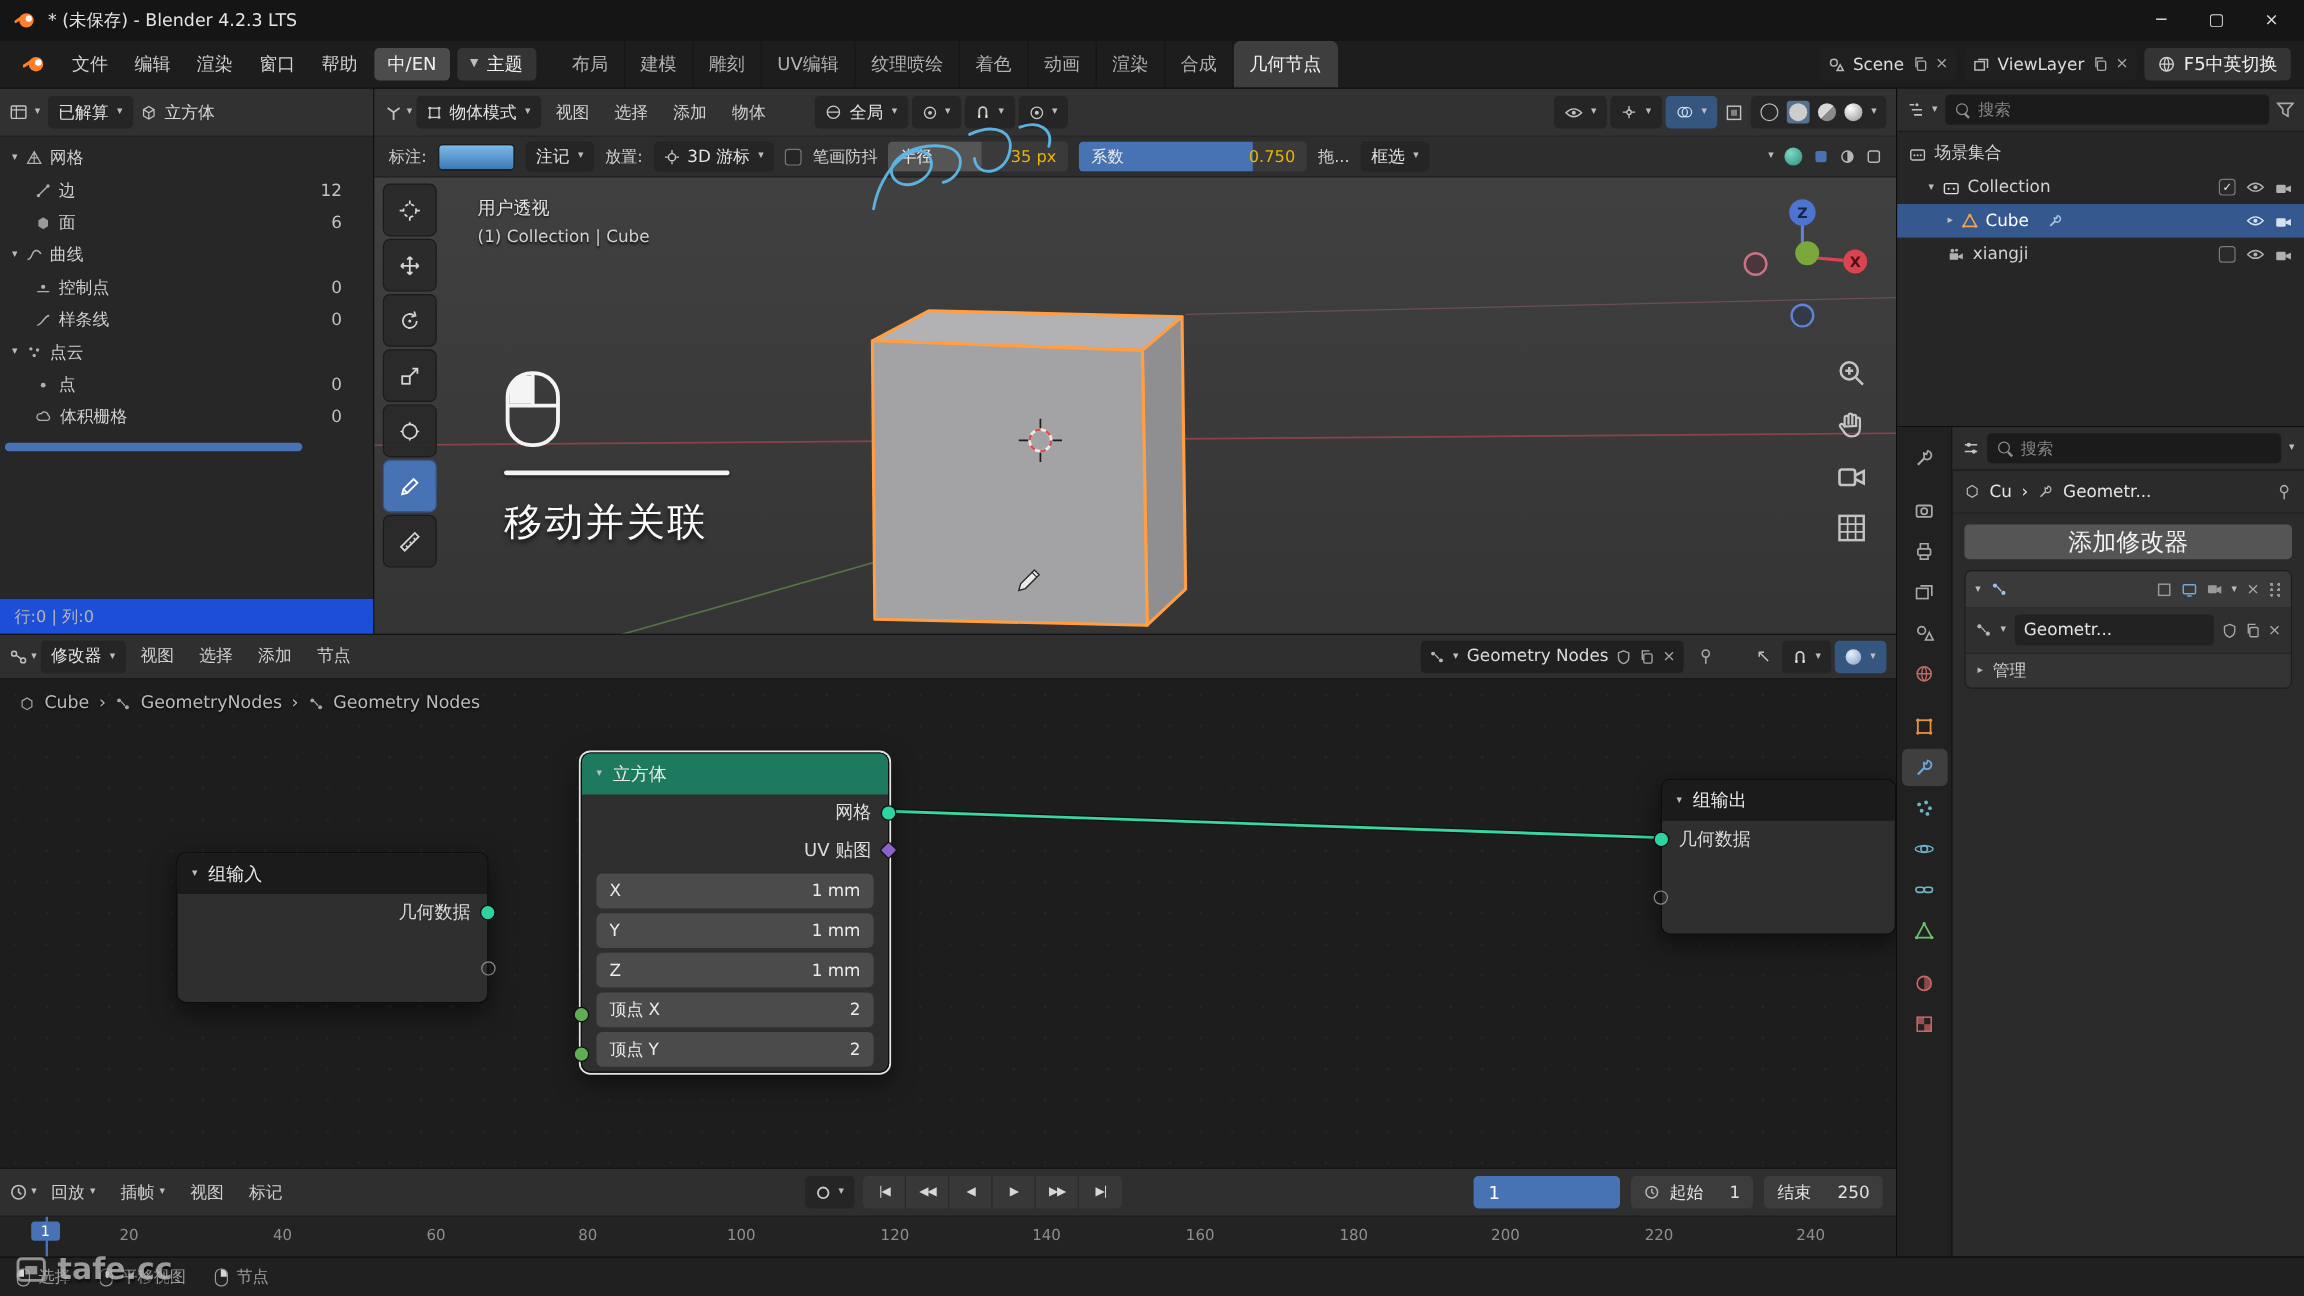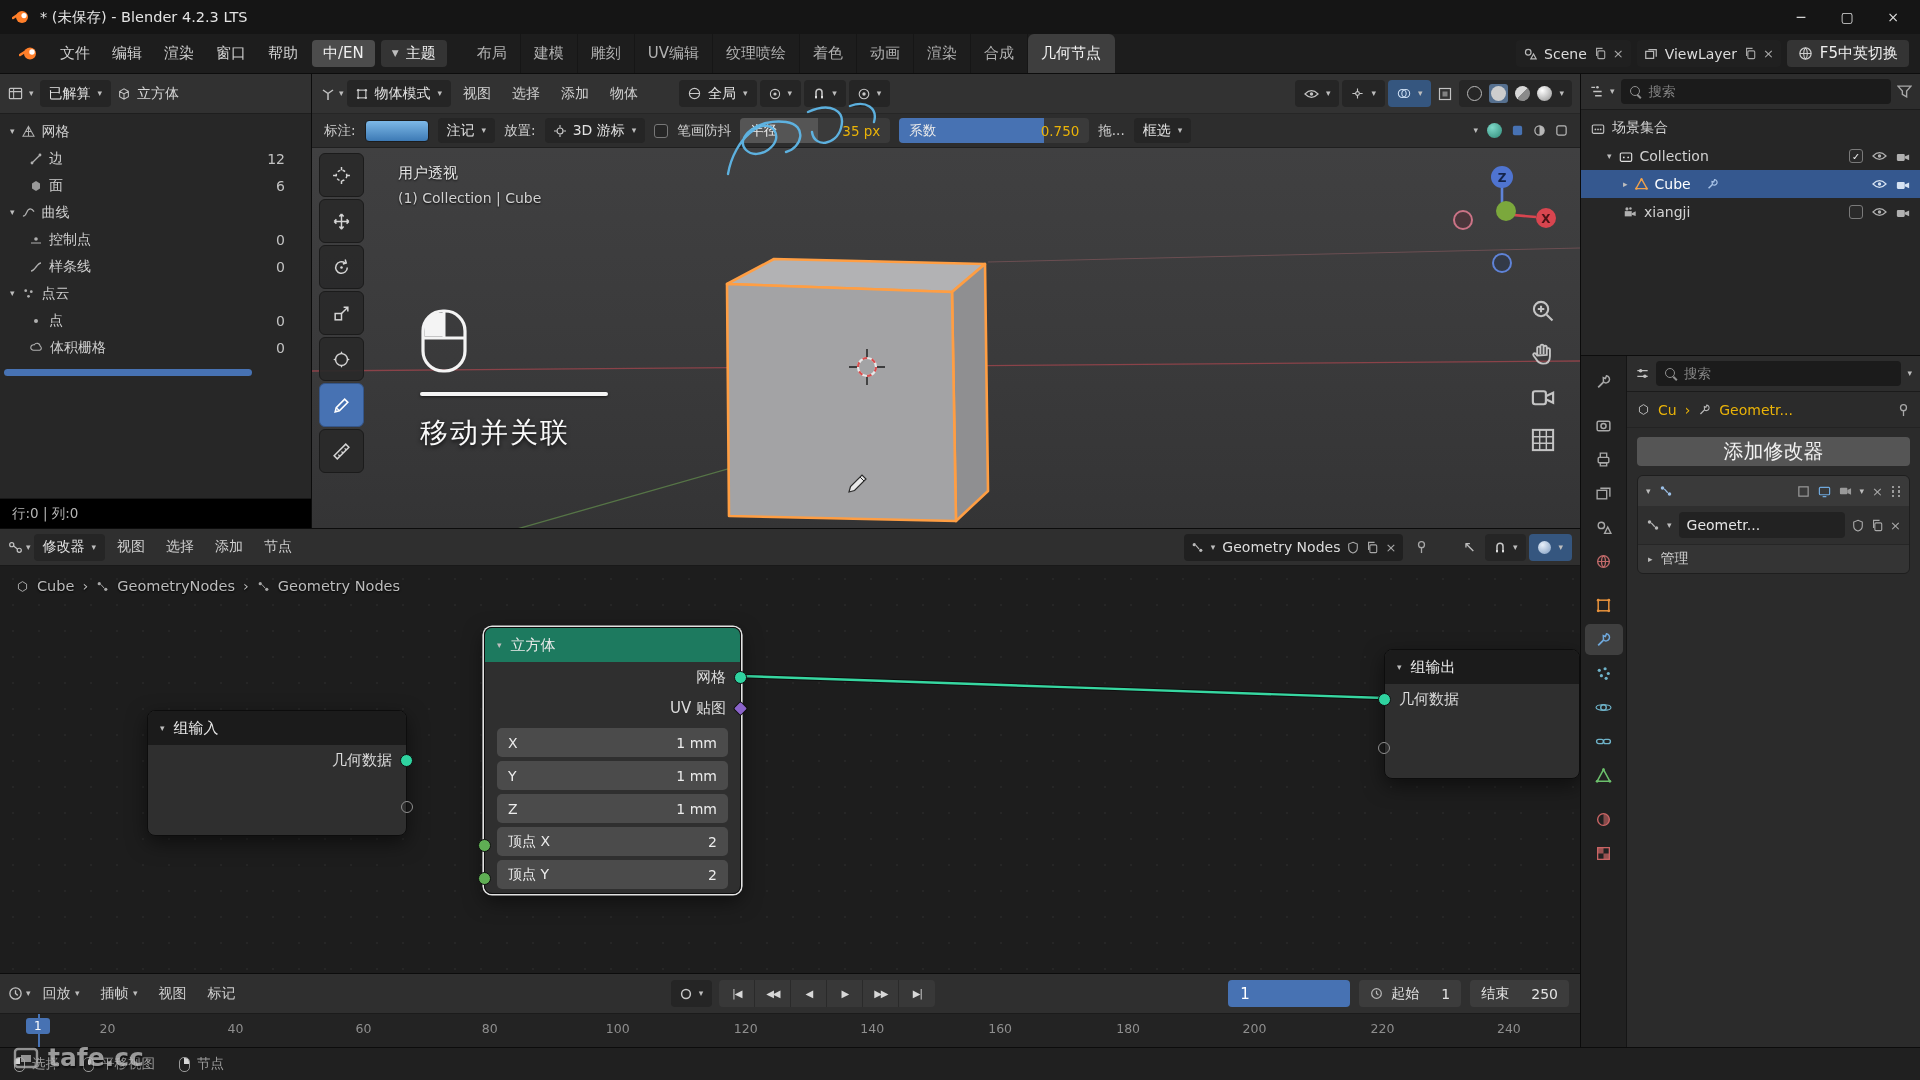--- a/index.html
+++ b/index.html
@@ -35,41 +35,41 @@
 
   
   .spreadsheet{width:312px;flex:none;display:flex;flex-direction:column;background:#272727;border-right:1px solid #0c0c0c;}
   .ss-header{height:40px;flex:none;background:#313131;display:flex;align-items:center;gap:6px;padding:0 8px;border-bottom:1px solid #1e1e1e;}
   .widget{background:#252525;border-radius:4px;height:27px;display:flex;align-items:center;gap:7px;padding:0 9px;color:#e2e2e2;font-size:14px;}
   .ss-body{flex:1;overflow:hidden;padding-top:4px;font-size:14px;}
   .ss-row{height:27px;display:flex;align-items:center;gap:7px;padding:0 26px 0 10px;color:#cfcfcf;}
   .ss-row .val{margin-left:auto;color:#c3c3c3;}
   .ss-row.child{padding-left:30px;}
   .ss-scroll{height:7px;width:248px;margin:8px 0 0 4px;background:#4772b3;border-radius:4px;}
-  .ss-footer{height:30px;flex:none;background:#000000;border-top:1px solid #181818;display:flex;align-items:center;padding:0 12px;color:#b5b5b5;font-size:13.5px;}
+  .ss-footer{height:30px;flex:none;background:#1d4ed8;border-top:1px solid #181818;display:flex;align-items:center;padding:0 12px;color:#b5b5b5;font-size:13.5px;}
 
   
   .viewport{flex:1;display:flex;flex-direction:column;min-width:0;position:relative;}
   .vheader{height:40px;flex:none;background:#323232;display:flex;align-items:center;gap:3px;padding:0 8px;border-bottom:1px solid #262626;}
   .vtools{height:34px;flex:none;background:#2d2d2d;display:flex;align-items:center;gap:9px;padding:0 12px;border-bottom:1px solid #1f1f1f;font-size:13.5px;color:#cfcfcf;}
   .swatch{width:64px;height:22px;border-radius:4px;background:linear-gradient(180deg,#7db9e8,#3d7ab5);border:1px solid #1c1c1c;}
   .minicheck{width:14px;height:14px;border:1px solid #777;border-radius:3px;background:#262626;}
   .slider{position:relative;background:#3a3a3a;border-radius:4px;height:25px;overflow:hidden;font-size:13.5px;flex:none;}
   .slider .fill{position:absolute;left:0;top:0;bottom:0;}
   .slider .lab{position:absolute;left:10px;top:50%;transform:translateY(-50%);color:#eaeaea;}
   .slider .val{position:absolute;right:10px;top:50%;transform:translateY(-50%);color:#eab308;}
   .canvas{flex:1;position:relative;overflow:hidden;background:linear-gradient(180deg,#404041 0%,#3a3a3b 55%,#343435 100%);}
   .viewtext{position:absolute;left:88px;top:14px;color:#e6e6e6;text-shadow:0 1px 2px rgba(0,0,0,.85);font-size:15px;}
   .viewtext .sub{margin-top:7px;color:#d2d2d2;font-size:14px;}
   .toolbar{position:absolute;left:7px;top:5px;display:flex;flex-direction:column;gap:2px;z-index:12;}
   .toolbtn{width:45px;height:44px;background:rgba(41,41,41,.92);border:1px solid #1b1b1b;border-radius:6px;display:flex;align-items:center;justify-content:center;}
   .toolbtn.active{background:#4772b3;border-color:#35568a;}
   .tooltip-hint{position:absolute;left:108px;top:160px;z-index:11;display:flex;flex-direction:column;gap:18px;}
   .hint-line{width:188px;height:4px;background:#f4f4f4;border-radius:2px;box-shadow:0 1px 3px rgba(0,0,0,.6);}
-  .hint-text{font-size:28px;color:#fafafa;text-shadow:0 2px 4px rgba(0,0,0,.8);letter-spacing:2px;}
+  .hint-text{font-size:32px;color:#fafafa;text-shadow:0 2px 4px rgba(0,0,0,.8);letter-spacing:2px;}
   .navicons{position:absolute;right:24px;top:150px;display:flex;flex-direction:column;gap:17px;align-items:center;z-index:11;opacity:.92;}
   .gizmo{position:absolute;right:22px;top:16px;z-index:11;}
   .scribble{position:absolute;left:404px;top:-52px;z-index:30;pointer-events:none;}
   .pencil-cursor{position:absolute;left:533px;top:322px;z-index:31;}
 
   
   .node-editor{flex:1;display:flex;flex-direction:column;min-height:0;border-bottom:1px solid #0c0c0c;}
   .ne-header{height:37px;flex:none;background:#2f2f2f;display:flex;align-items:center;gap:3px;padding:0 8px;border-bottom:1px solid #191919;}
   .ne-canvas{flex:1;position:relative;overflow:hidden;background-color:#1d1d1d;background-image:radial-gradient(#262626 1px,transparent 1.4px);background-size:26px 26px;}
   .crumbs{position:absolute;left:16px;top:12px;display:flex;align-items:center;gap:8px;color:#bcbcbc;font-size:14.5px;text-shadow:0 1px 2px #000;z-index:5;}
@@ -126,21 +126,21 @@
   .ol-row.sel{background:#35588f;color:#fff;}
   .cbx{width:14px;height:14px;border:1px solid #7a7a7a;border-radius:3px;display:flex;align-items:center;justify-content:center;font-size:9.5px;color:#ececec;background:#2a2a2a;flex:none;}
 
   
   .props{flex:1;display:flex;min-height:0;background:#2b2b2b;}
   .ptabs{width:46px;flex:none;background:#212121;display:flex;flex-direction:column;align-items:center;padding-top:10px;gap:3px;border-right:1px solid #151515;}
   .ptab{width:38px;height:31px;display:flex;align-items:center;justify-content:center;border-radius:5px;}
   .ptab.active{background:#3f3f3f;}
   .ptab.gap{margin-top:10px;}
   .pmain{flex:1;display:flex;flex-direction:column;min-width:0;}
-  .p-crumb{height:36px;flex:none;display:flex;align-items:center;gap:8px;padding:0 10px;font-size:14px;color:#eab308;border-bottom:1px solid #232323;}
+  .p-crumb{height:36px;flex:none;display:flex;align-items:center;gap:8px;padding:0 10px;font-size:14px;color:#e5e5e5;border-bottom:1px solid #232323;}
   .addmod{margin:9px 10px 6px;height:29px;background:#555;border-radius:4px;display:flex;align-items:center;justify-content:center;color:#f1f1f1;font-size:20px;}
   .mod{margin:3px 10px;border-radius:6px;overflow:hidden;border:1px solid #1e1e1e;}
   .mod-hd{height:30px;background:#3a3a3a;display:flex;align-items:center;gap:8px;padding:0 8px;}
   .mod-sub{background:#2f2f2f;padding:6px 8px;display:flex;gap:7px;align-items:center;}
   .idfield{flex:1;background:#222;height:26px;border-radius:4px;display:flex;align-items:center;gap:7px;padding:0 8px;color:#e4e4e4;font-size:14px;min-width:0;}
   .mod-manage{height:29px;background:#343434;display:flex;align-items:center;gap:8px;padding:0 10px;color:#cfcfcf;border-top:1px solid #262626;font-size:14px;}
   .grip{width:10px;height:13px;flex:none;background:
     radial-gradient(circle 1.3px at 2px 2px,#9a9a9a 1.2px,transparent 1.4px),
     radial-gradient(circle 1.3px at 8px 2px,#9a9a9a 1.2px,transparent 1.4px),
     radial-gradient(circle 1.3px at 2px 6.5px,#9a9a9a 1.2px,transparent 1.4px),

